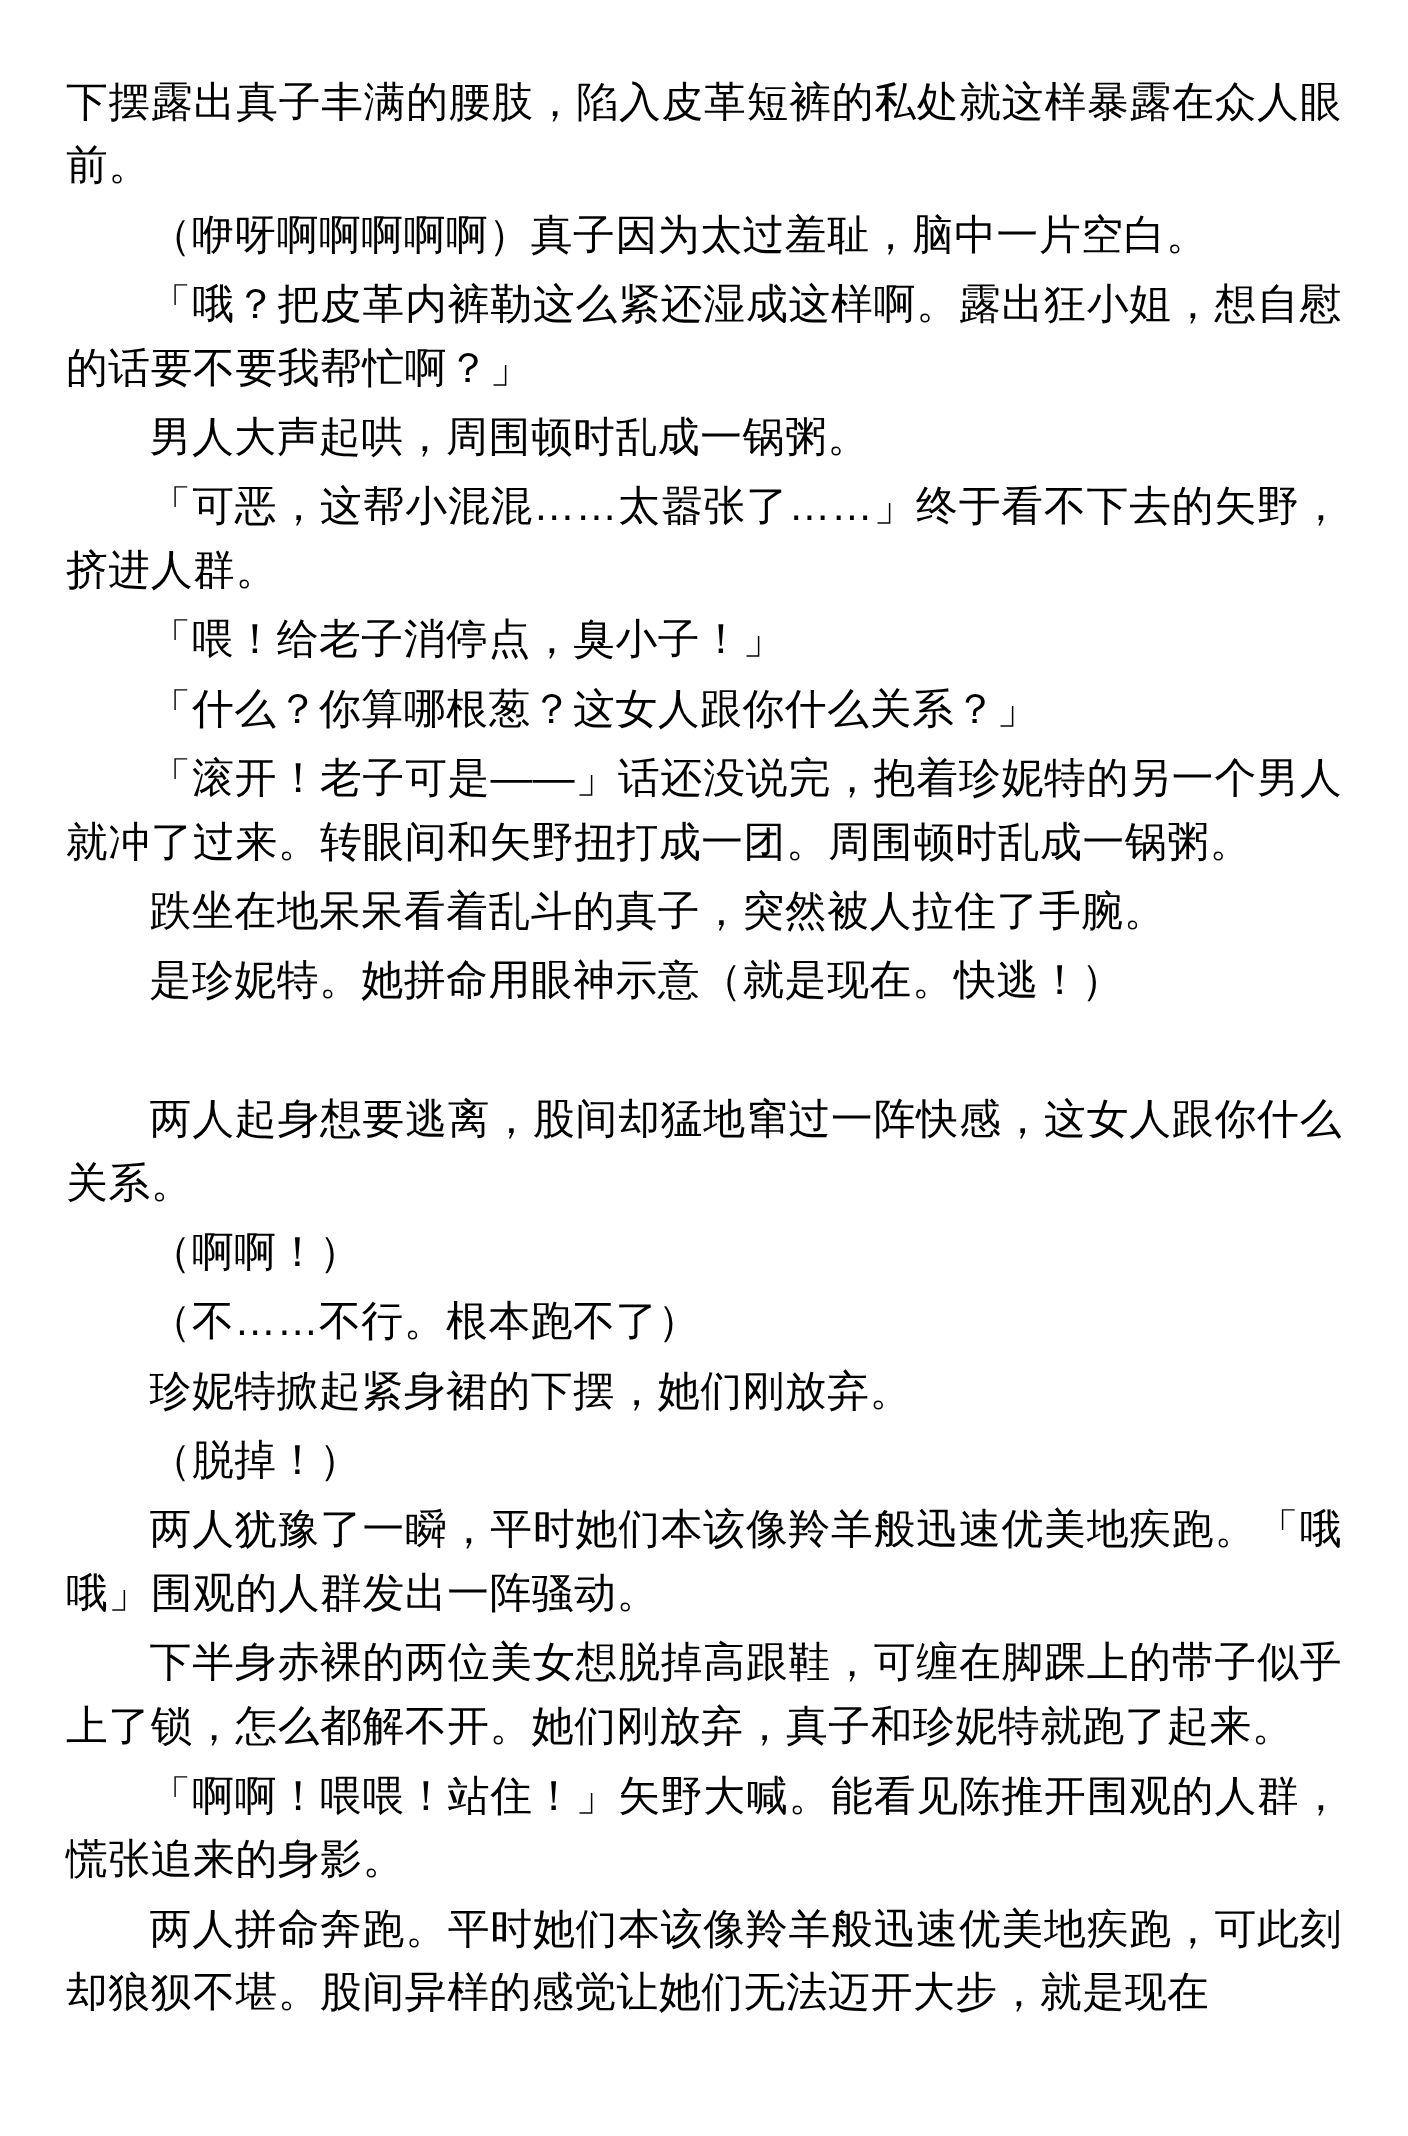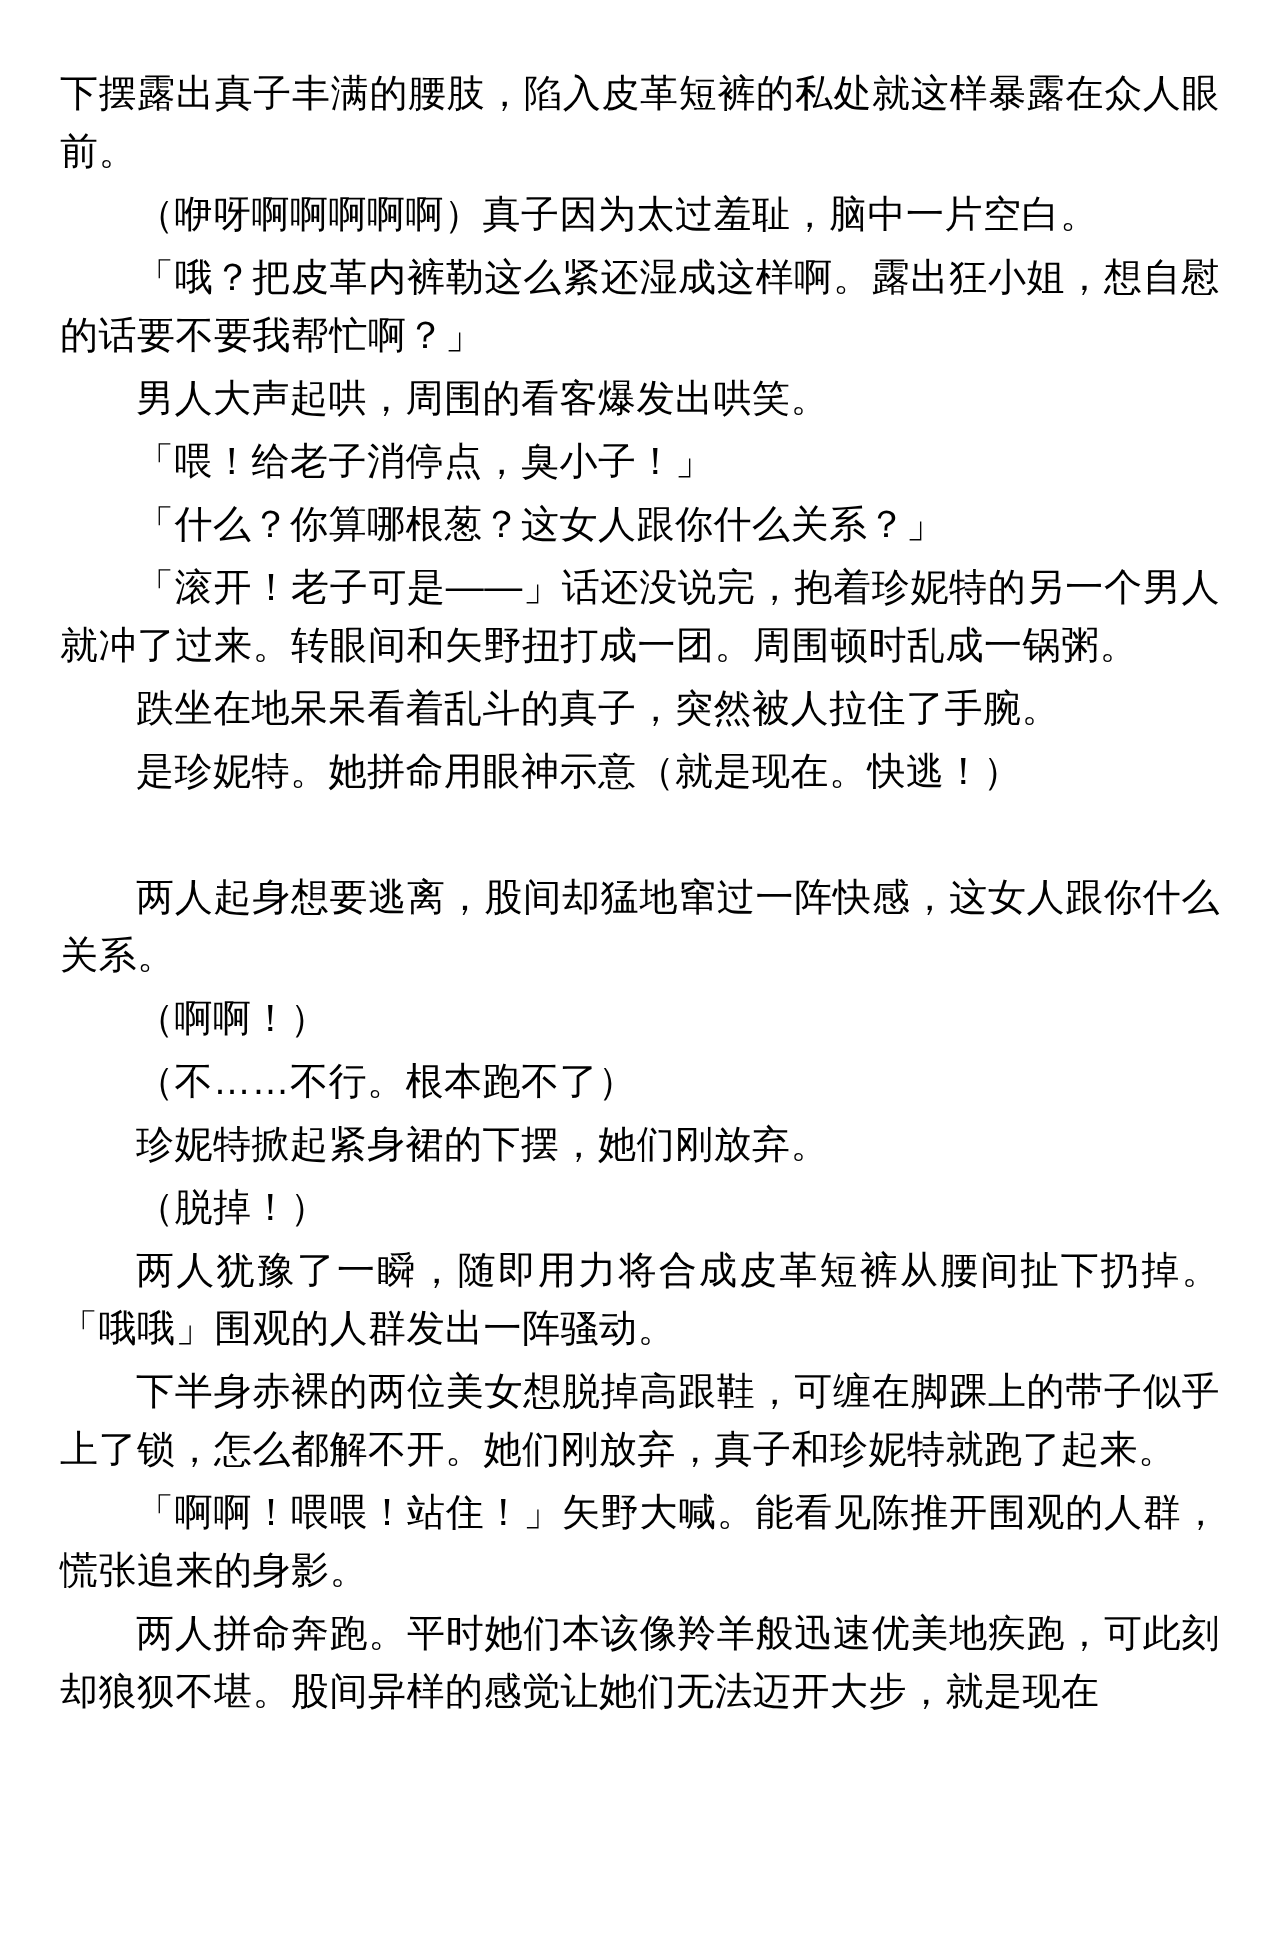--- a/index.html
+++ b/index.html
@@ -41,30 +41,31 @@
   }
 </style>
 </head>
 <body>
 
 <main class="page">
   <div class="novel-text" id="novel-text">
       <p class="para">下摆露出真子丰满的腰肢，陷入皮革短裤的私处就这样暴露在众人眼前。</p>
       <p class="para indent">（咿呀啊啊啊啊啊）真子因为太过羞耻，脑中一片空白。</p>
       <p class="para indent">「哦？把皮革内裤勒这么紧还湿成这样啊。露出狂小姐，想自慰的话要不要我帮忙啊？」</p>
-      <p class="para indent">男人大声起哄，周围的看客爆发出哄笑。</p>
+      <p class="para indent">男人大声起哄，周围顿时乱成一锅粥。</p>
+      <p class="para indent">「可恶，这帮小混混……太嚣张了……」终于看不下去的矢野，挤进人群。</p>
       <p class="para indent">「喂！给老子消停点，臭小子！」</p>
       <p class="para indent">「什么？你算哪根葱？这女人跟你什么关系？」</p>
       <p class="para indent">「滚开！老子可是——」话还没说完，抱着珍妮特的另一个男人就冲了过来。转眼间和矢野扭打成一团。周围顿时乱成一锅粥。</p>
       <p class="para indent">跌坐在地呆呆看着乱斗的真子，突然被人拉住了手腕。</p>
       <p class="para indent">是珍妮特。她拼命用眼神示意（就是现在。快逃！）</p>
       <div class="scene-break"></div>
       <p class="para indent">两人起身想要逃离，股间却猛地窜过一阵快感，这女人跟你什么关系。</p>
       <p class="para indent">（啊啊！）</p>
       <p class="para indent">（不……不行。根本跑不了）</p>
       <p class="para indent">珍妮特掀起紧身裙的下摆，她们刚放弃。</p>
       <p class="para indent">（脱掉！）</p>
-      <p class="para indent">两人犹豫了一瞬，随即用力将合成皮革短裤从腰间扯下扔掉。「哦哦」围观的人群发出一阵骚动。</p>
+      <p class="para indent">两人犹豫了一瞬，平时她们本该像羚羊般迅速优美地疾跑。「哦哦」围观的人群发出一阵骚动。</p>
       <p class="para indent">下半身赤裸的两位美女想脱掉高跟鞋，可缠在脚踝上的带子似乎上了锁，怎么都解不开。她们刚放弃，真子和珍妮特就跑了起来。</p>
       <p class="para indent">「啊啊！喂喂！站住！」矢野大喊。能看见陈推开围观的人群，慌张追来的身影。</p>
       <p class="para indent">两人拼命奔跑。平时她们本该像羚羊般迅速优美地疾跑，可此刻却狼狈不堪。股间异样的感觉让她们无法迈开大步，就是现在</p>
     </div>
 </main>
 
 </body></html>

